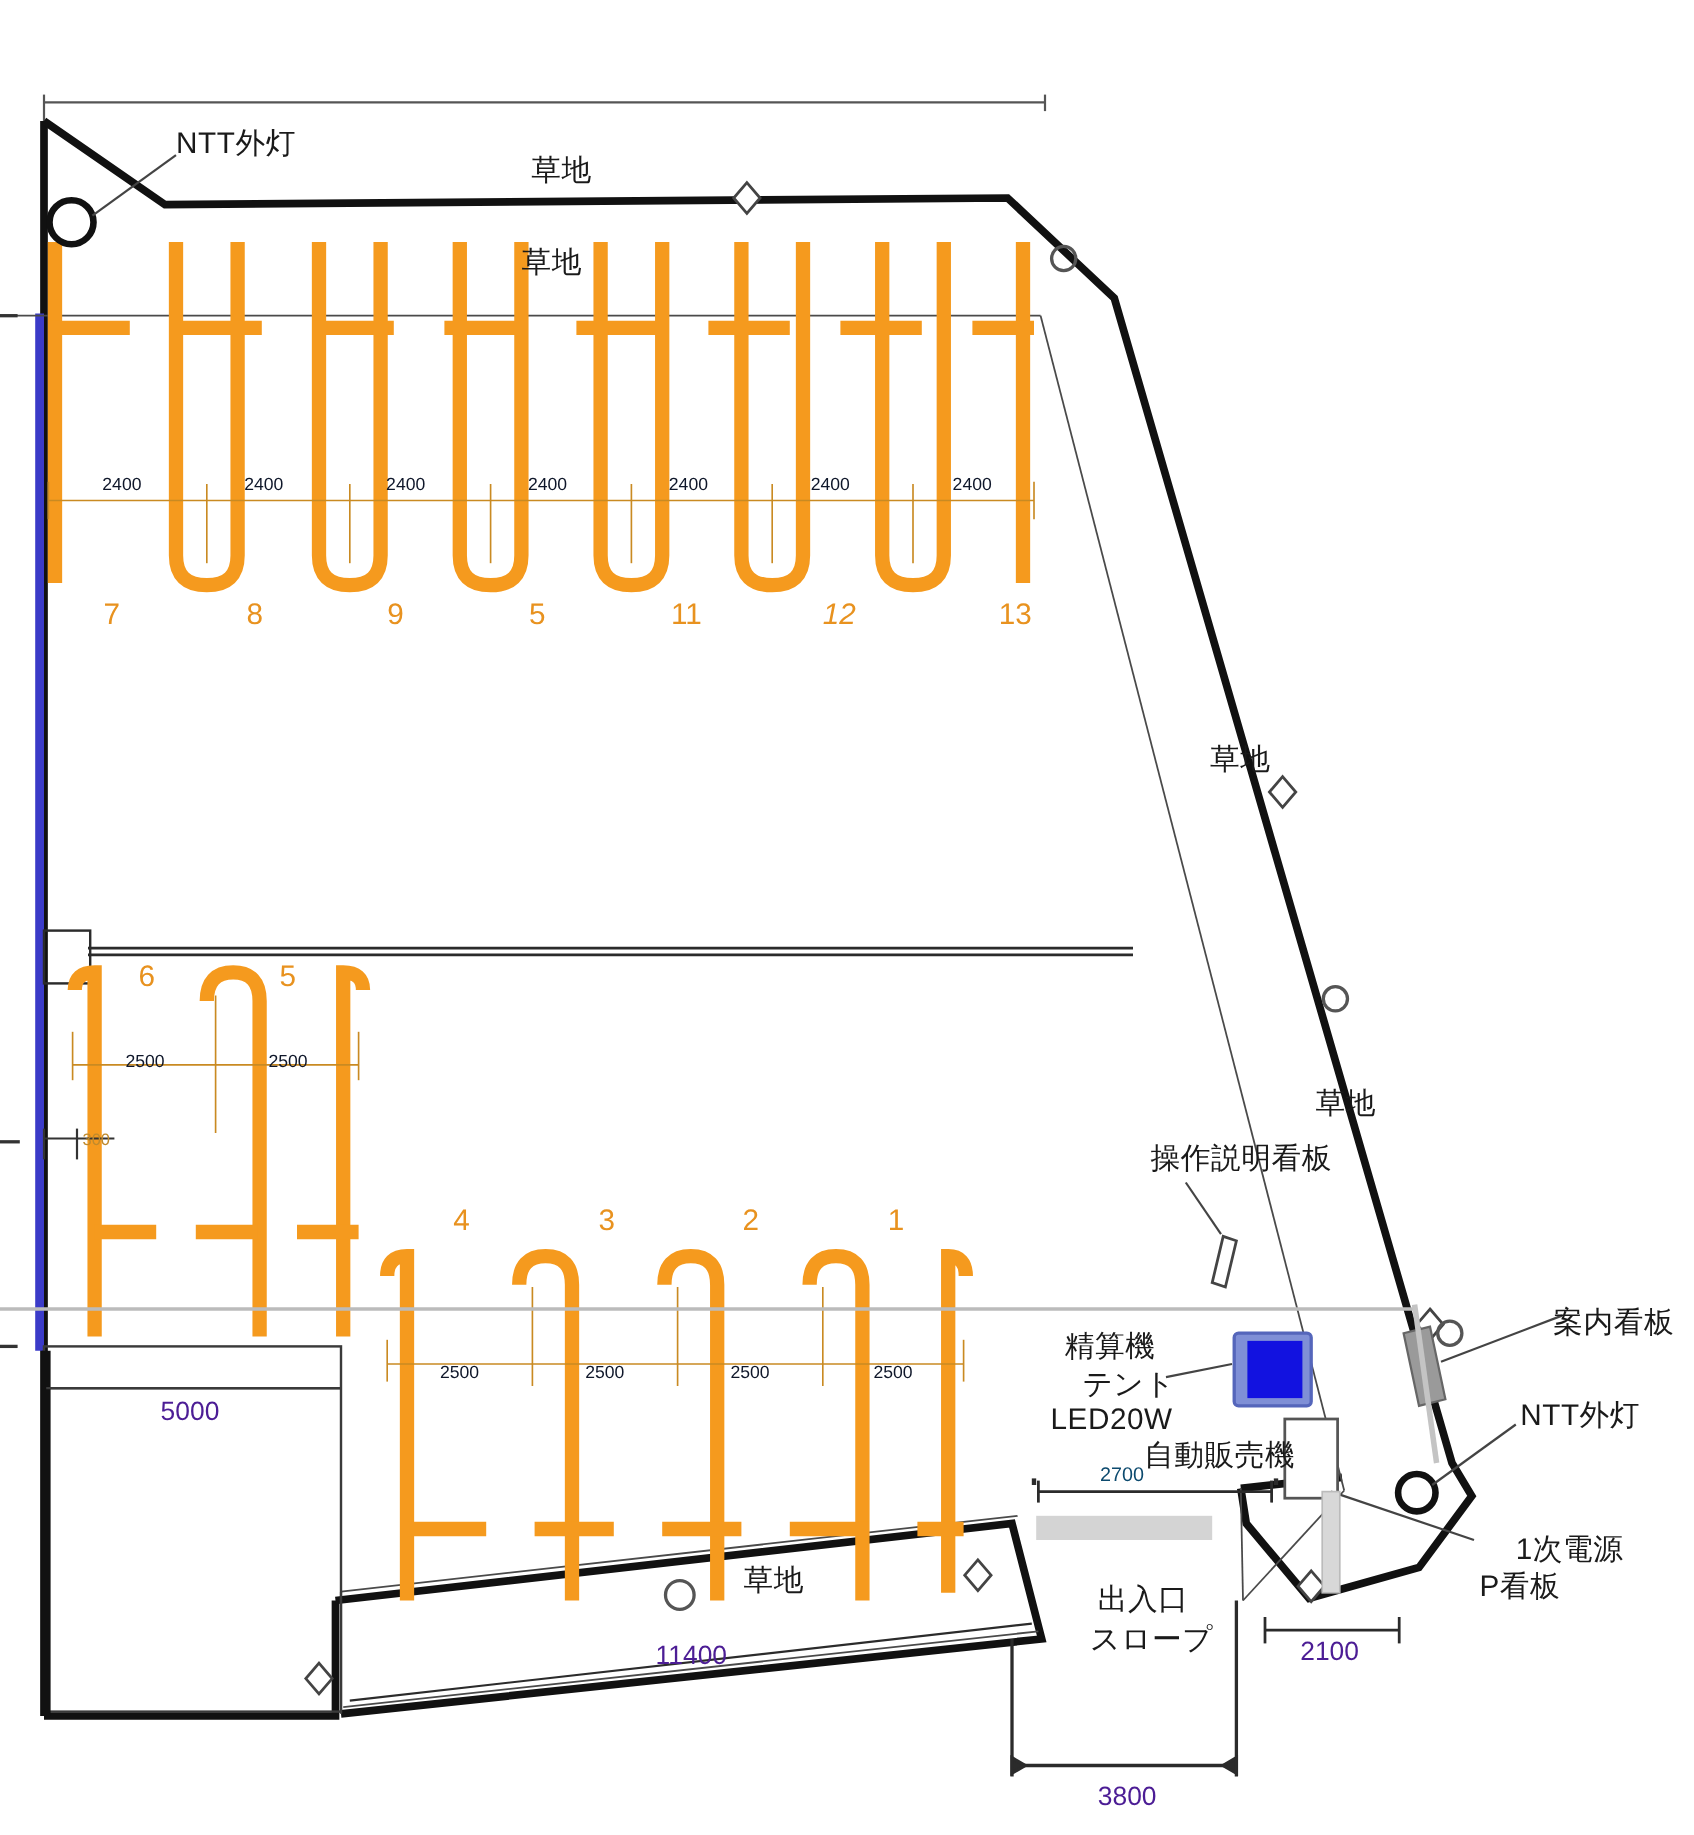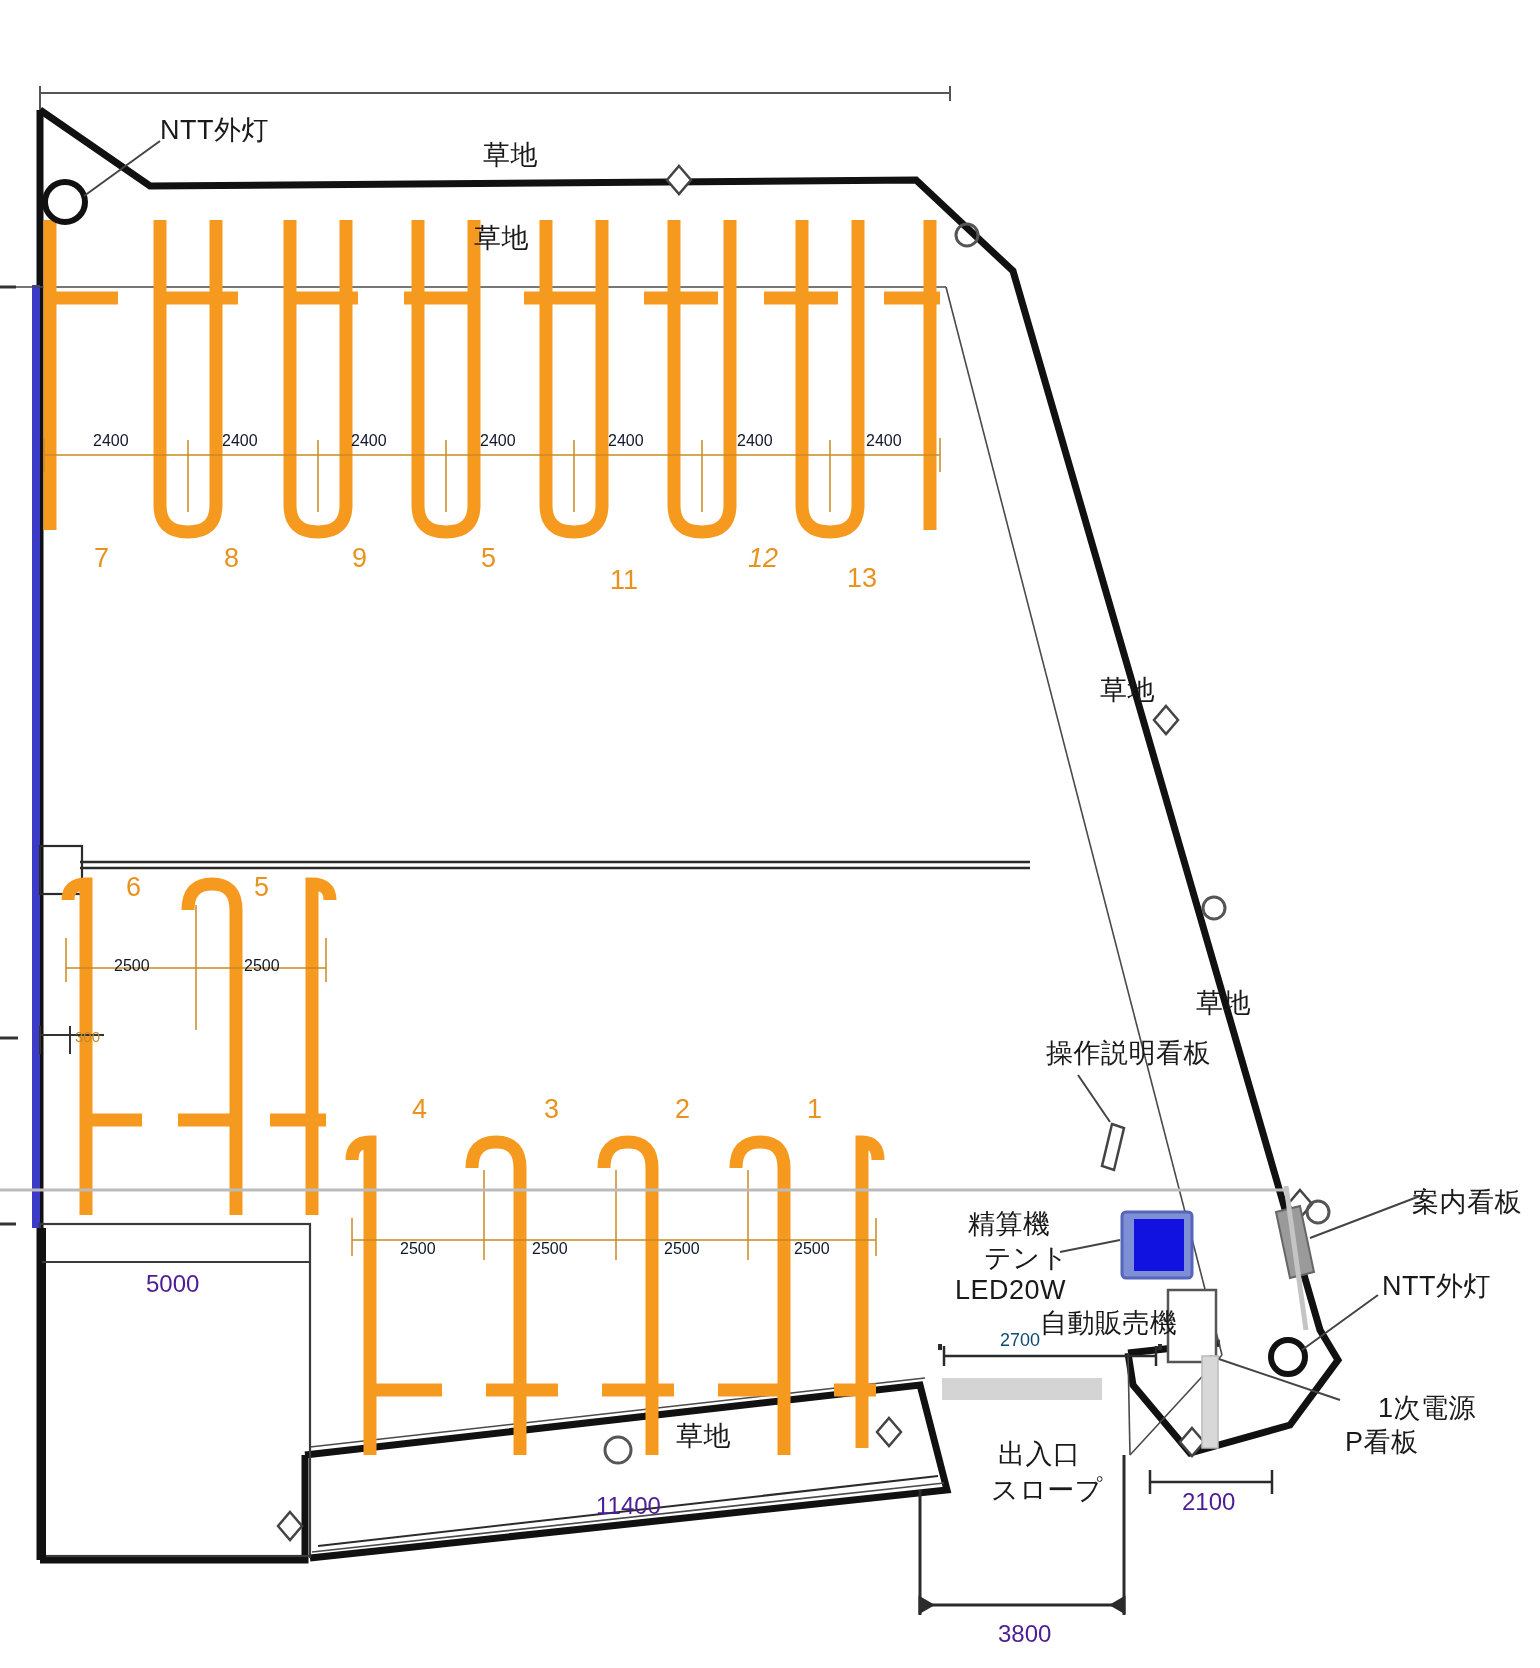--- a/index.html
+++ b/index.html
@@ -222,23 +222,23 @@
   <div class="lbl lbl-jp" style="left:483px;top:137px;">草地</div>
   <div class="lbl lbl-jp" style="left:474px;top:220px;">草地</div>
   <div class="lbl lbl-jp" style="left:1100px;top:672px;">草地</div>
   <div class="lbl lbl-jp" style="left:1196px;top:985px;">草地</div>
   <div class="lbl lbl-jp" style="left:676px;top:1418px;">草地</div>
 
   <div class="lbl stallnum" style="left:94px;top:543px;">7</div>
   <div class="lbl stallnum" style="left:224px;top:543px;">8</div>
   <div class="lbl stallnum" style="left:352px;top:543px;">9</div>
   <div class="lbl stallnum" style="left:481px;top:543px;">5</div>
-  <div class="lbl stallnum" style="left:610px;top:565px;">11</div>
+  <div class="lbl stallnum" style="left:610px;top:543px;">11</div>
   <div class="lbl stallnum" style="left:748px;top:543px;font-style:italic;">12</div>
-  <div class="lbl stallnum" style="left:847px;top:543px;margin-top:20px;">13</div>
+  <div class="lbl stallnum" style="left:908px;top:543px;">13</div>
 
   <div class="lbl dim-org" style="left:93px;top:432px;">2400</div>
   <div class="lbl dim-org" style="left:222px;top:432px;">2400</div>
   <div class="lbl dim-org" style="left:351px;top:432px;">2400</div>
   <div class="lbl dim-org" style="left:480px;top:432px;">2400</div>
   <div class="lbl dim-org" style="left:608px;top:432px;">2400</div>
   <div class="lbl dim-org" style="left:737px;top:432px;">2400</div>
   <div class="lbl dim-org" style="left:866px;top:432px;">2400</div>
 
   <div class="lbl stallnum" style="left:126px;top:872px;">6</div>

